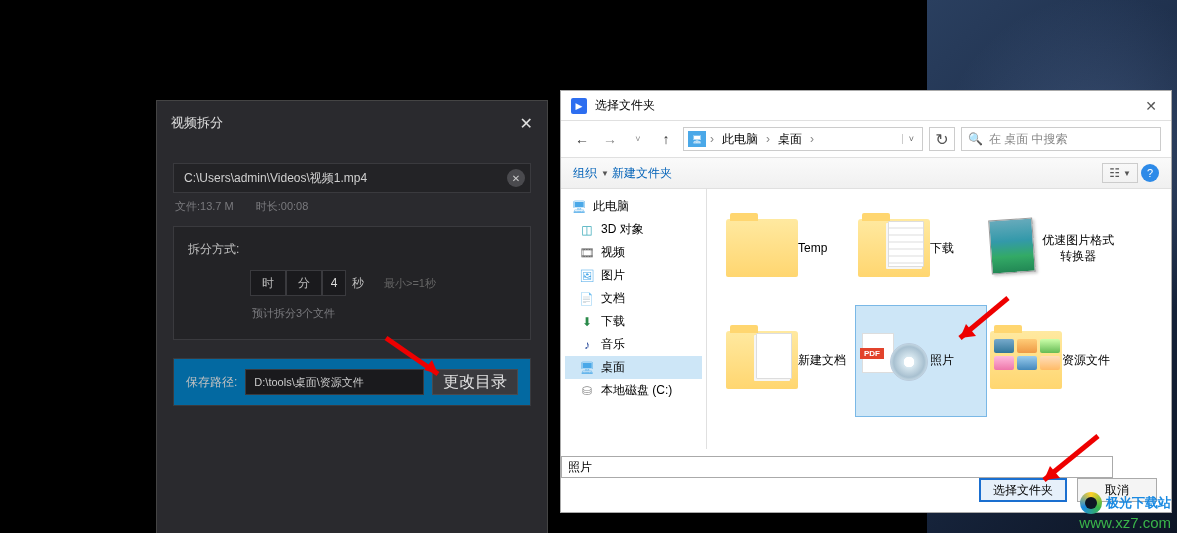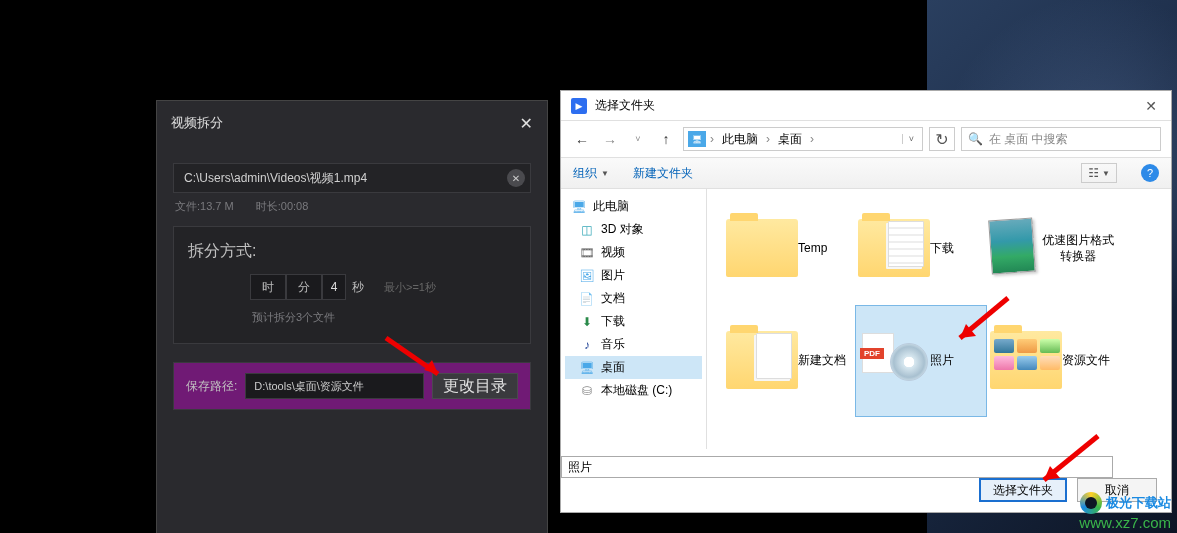--- a/index.html
+++ b/index.html
@@ -15,35 +15,35 @@
 .dlg-split-close { color: #e0e0e0; font-size: 16px; cursor: pointer; }
 
 .path-row { margin: 18px 16px 6px; display: flex; align-items: center; background: #232326; border: 1px solid #3a3a3e; height: 30px; }
 .path-input { flex: 1; background: transparent; border: none; color: #d0d0d0; font-size: 12px; padding: 0 10px; }
 .path-clear { width: 28px; height: 28px; display: flex; align-items: center; justify-content: center; color: #888; cursor: pointer; }
 .path-clear-circ { width: 18px; height: 18px; border-radius: 50%; background: #4a4a4e; display: flex; align-items: center; justify-content: center; font-size: 10px; color: #ccc; }
 
 .file-info { margin: 6px 18px 12px; color: #7a7a7e; font-size: 11px; display: flex; gap: 22px; }
 
 .split-box { margin: 8px 16px; background: #232326; border: 1px solid #3a3a3e; padding: 14px 14px 18px; }
-.split-row { display: flex; align-items: center; font-size: 16px; color: #c8c8c8; gap: 10px; }
+.split-row { display: flex; align-items: center; font-size: 12px; color: #c8c8c8; gap: 10px; }
 .radio-grp { display: flex; gap: 40px; margin-left: 8px; }
 .radio-opt { display: flex; align-items: center; gap: 6px; cursor: pointer; }
 .radio-circ { width: 12px; height: 12px; border: 1px solid #888; border-radius: 50%; display: inline-flex; align-items: center; justify-content: center; }
 .radio-circ.on { border-color: #3b82f6; }
 .radio-dot { width: 6px; height: 6px; background: #3b82f6; border-radius: 50%; }
 
 .time-row { margin-top: 12px; margin-left: 62px; display: flex; align-items: center; gap: 0; font-size: 12px; color: #c0c0c0; }
 .time-cell { background: #1a1a1d; border: 1px solid #3a3a3e; width: 36px; height: 26px; display: flex; align-items: center; justify-content: center; color: #bbb; }
 .time-unit { padding: 0 10px 0 6px; color: #bbb; }
 .time-val { background: #1a1a1d; border: 1px solid #3a3a3e; width: 24px; height: 26px; display: flex; align-items: center; justify-content: center; color: #ddd; }
 .min-hint { margin-left: 10px; color: #666; font-size: 11px; }
 .est { margin: 10px 0 0 64px; color: #7a7a7e; font-size: 11px; }
 
-.save-box { margin: 18px 16px 0; background: #701a75; border: 1px solid #3a3a3e; padding: 10px 12px; display: flex; align-items: center; gap: 8px; font-size: 12px; }
+.save-box { margin: 18px 16px 0; background: #0369a1; border: 1px solid #3a3a3e; padding: 10px 12px; display: flex; align-items: center; gap: 8px; font-size: 12px; }
 .save-label { color: #c0c0c0; }
 .save-path { flex: 1; background: #1a1a1d; border: 1px solid #3a3a3e; height: 26px; color: #ccc; padding: 0 8px; font-size: 11px; }
 .btn-change { background: #3a3a3e; border: 1px solid #4a4a4e; color: #e0e0e0; height: 26px; padding: 0 10px; font-size: 16px; cursor: pointer; }
 
 .dlg-split-ftr { position: absolute; bottom: 14px; right: 16px; display: flex; gap: 10px; }
 .btn-cancel { width: 72px; height: 28px; background: #3a3a3e; border: 1px solid #4a4a4e; color: #e0e0e0; font-size: 12px; cursor: pointer; }
 .btn-start { width: 72px; height: 28px; background: #2d6ef0; border: none; color: #fff; font-size: 12px; cursor: pointer; }
 
 
 .arrow-red { position: absolute; pointer-events: none; }
@@ -62,21 +62,21 @@
 .nav-btn { width: 22px; height: 22px; display: flex; align-items: center; justify-content: center; color: #888; font-size: 14px; cursor: pointer; }
 .nav-btn.enabled { color: #333; }
 .addr-bar { flex: 1; display: flex; align-items: center; height: 24px; border: 1px solid #ccc; background: #fff; font-size: 12px; padding: 0 2px; gap: 2px; }
 .addr-ico { width: 18px; height: 16px; background: #4aa8e8; display: flex; align-items: center; justify-content: center; font-size: 8px; color: #fff; margin-left: 2px; }
 .addr-sep { color: #888; padding: 0 2px; }
 .addr-seg { padding: 2px 4px; cursor: pointer; }
 .addr-drop { width: 18px; border-left: 1px solid #ccc; text-align: center; color: #666; font-size: 9px; cursor: pointer; margin-left: auto; }
 .refresh-btn { width: 26px; height: 24px; border: 1px solid #ccc; display: flex; align-items: center; justify-content: center; cursor: pointer; color: #555; }
 .search-bar { width: 200px; height: 24px; border: 1px solid #ccc; display: flex; align-items: center; padding: 0 6px; gap: 6px; color: #888; font-size: 12px; }
 
-.toolbar-row { height: 32px; border-top: 1px solid #e0e0e0; border-bottom: 1px solid #e0e0e0; background: linear-gradient(#fafafa,#f0f0f0); display: flex; align-items: center; padding: 12px 12px; gap: 24px; font-size: 12px; justify-content: flex-end; }
+.toolbar-row { height: 32px; border-top: 1px solid #e0e0e0; border-bottom: 1px solid #e0e0e0; background: linear-gradient(#fafafa,#f0f0f0); display: flex; align-items: center; padding: 12px 12px; gap: 3px; font-size: 12px; justify-content: flex-end; }
 .tool-item { display: flex; align-items: center; gap: 4px; color: #0262b8; cursor: pointer; }
 .tool-drop { font-size: 8px; color: #555; }
 .tool-spacer { flex: 1; }
 .view-btn { width: 36px; height: 20px; border: 1px solid #ccc; display: flex; align-items: center; justify-content: center; gap: 3px; font-size: 12px; color: #555; cursor: pointer; }
 .help-btn { width: 18px; height: 18px; border-radius: 50%; background: #2d8ae8; color: #fff; display: flex; align-items: center; justify-content: center; font-size: 11px; cursor: pointer; }
 
 .main-area { display: flex; height: 260px; }
 .tree { width: 146px; border-right: 1px solid #e0e0e0; padding: 6px 4px; font-size: 12px; overflow: hidden; }
 .tree-item { display: flex; align-items: center; gap: 6px; padding: 3px 2px 3px 14px; cursor: pointer; white-space: nowrap; }
 .tree-item.sel { background: #cde6f7; }

